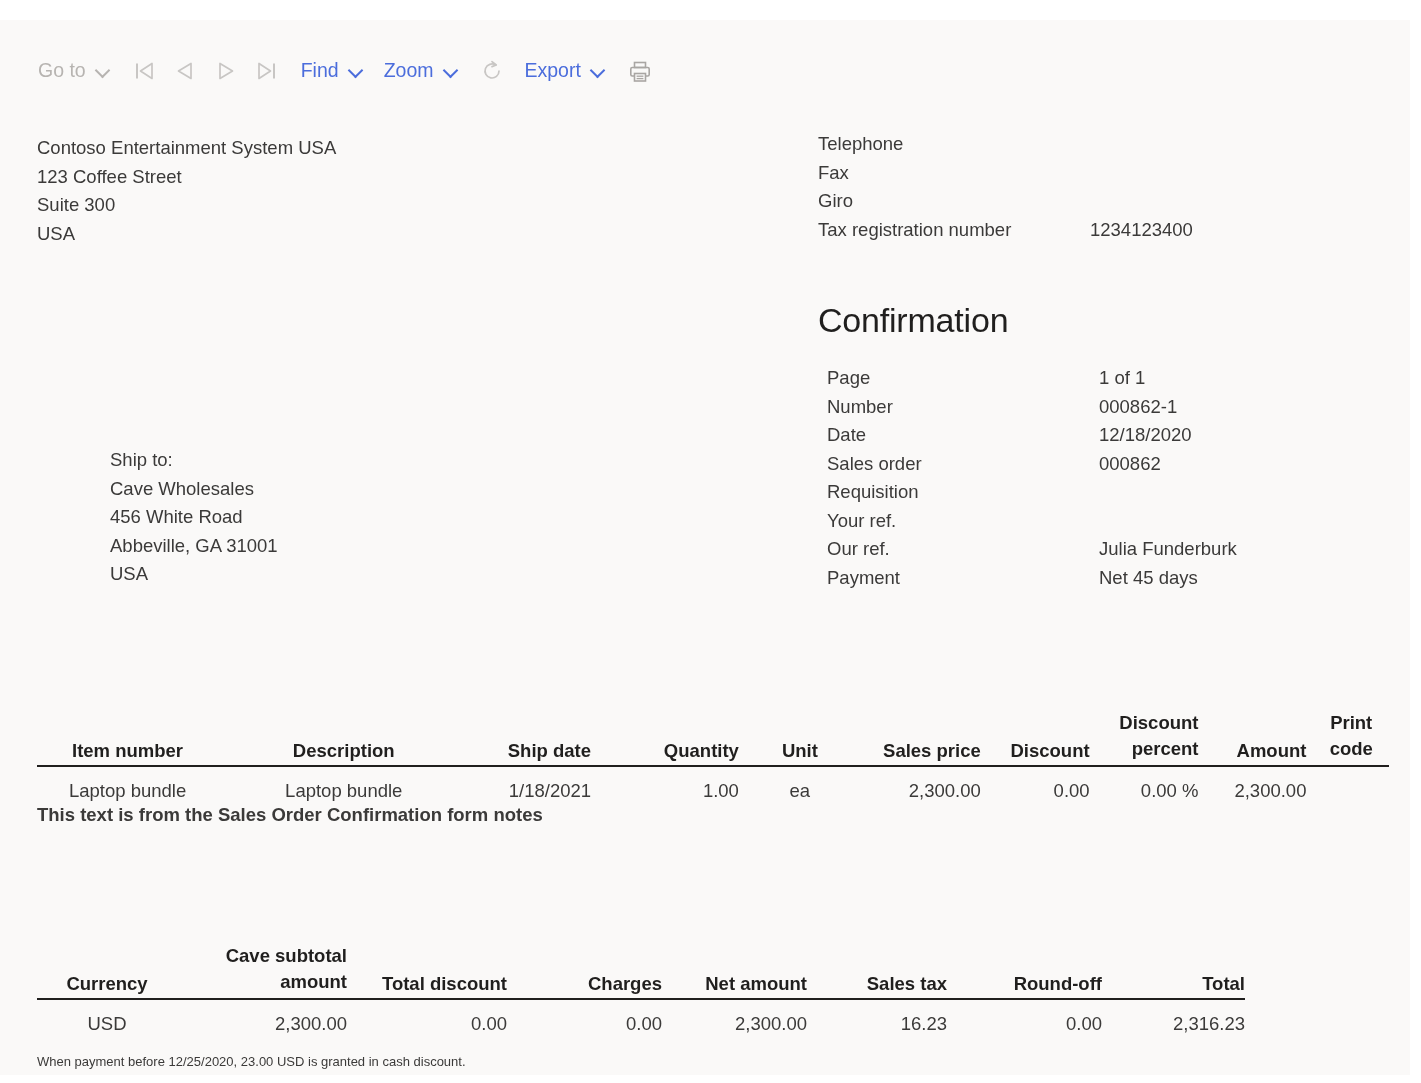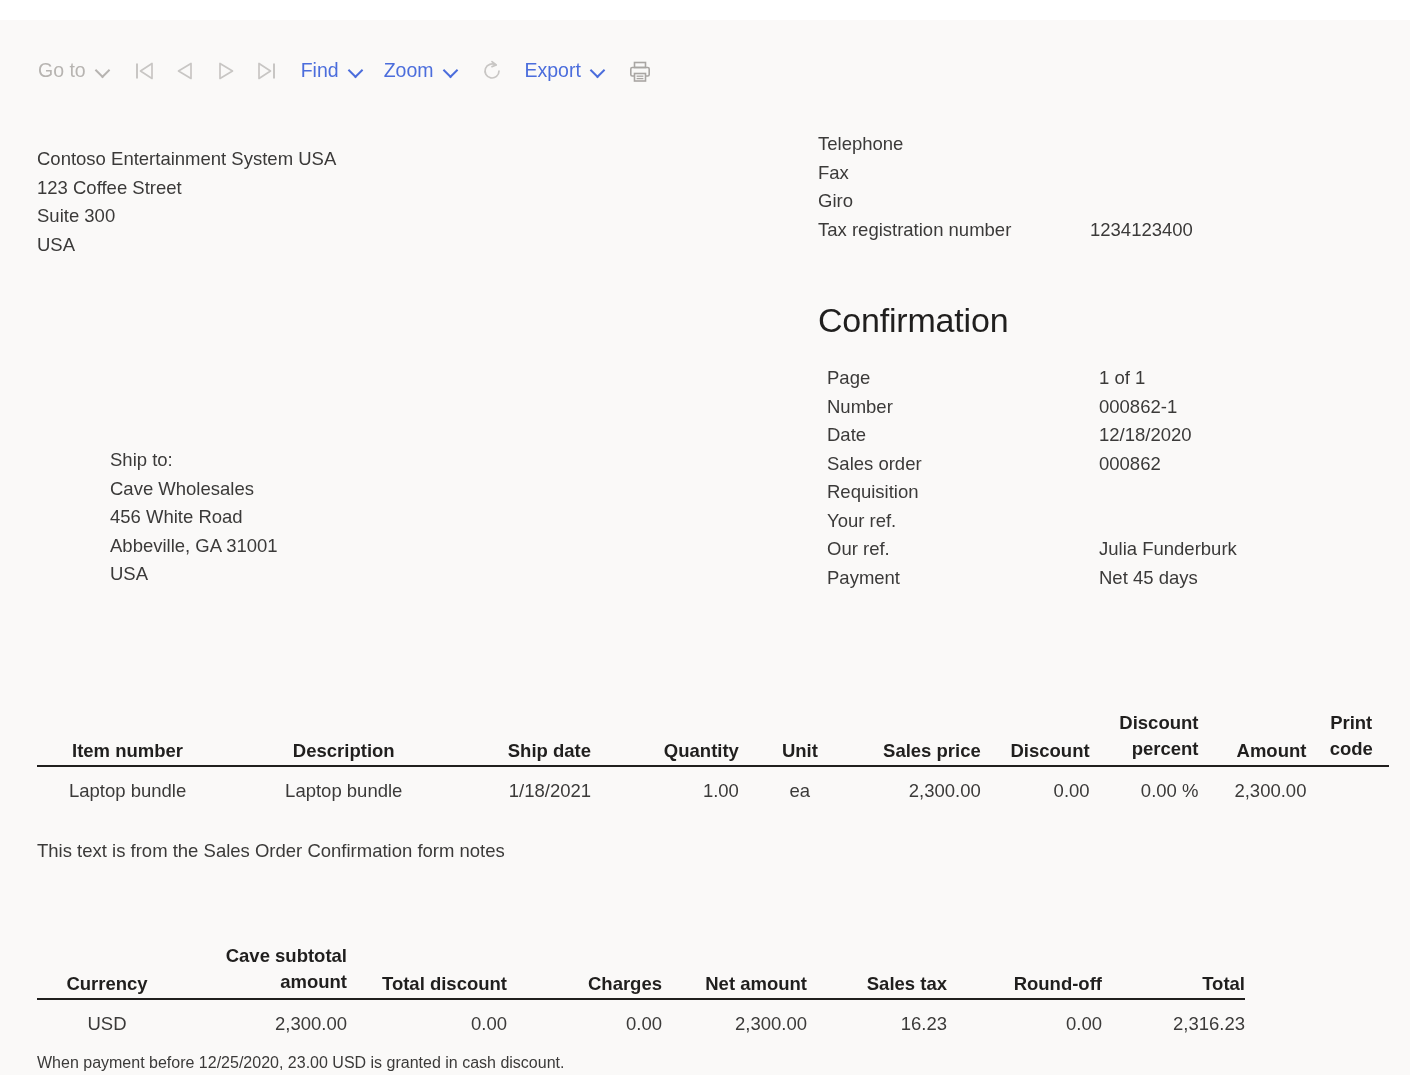--- a/index.html
+++ b/index.html
@@ -87,21 +87,21 @@
     left: 0;
     top: 74px;
     width: 1410px;
     color: #3b3a39;
     font-size: 18.5px;
   }
   .blk { position: absolute; }
   .line { height: 28.5px; line-height: 28.5px; white-space: nowrap; }
 
   
-  #company { left: 37px; top: 51px; }
+  #company { left: 37px; top: 40px; }
 
   
   #contact { left: 818px; top: 36px; }
   #contact .lbl { display: inline-block; width: 272px; }
 
   
   #title {
     left: 818px; top: 207px;
     font-size: 34px;
     font-weight: normal;
@@ -138,22 +138,22 @@
     vertical-align: top;
     white-space: nowrap;
     height: 28px;
   }
   .ta-l { text-align: center; }
   .ta-r { text-align: right; }
 
   #items { left: 37px; top: 616px; width: 1352px; }
   #totals { left: 37px; top: 849px; width: 1208px; }
 
-  #notes { left: 37px; top: 746px; font-size: 18.5px; }
-  #footnote { left: 37px; top: 960px; font-size: 16px; text-align: right; }
+  #notes { left: 37px; top: 710px; font-size: 18.5px; font-weight: bold; }
+  #footnote { left: 37px; top: 960px; font-size: 13px; text-align: right; }
 
   
   .th2 { line-height: 26px; }
 </style>
 </head>
 <body>
 
 <div id="page">
 
   <div id="toolbar">

